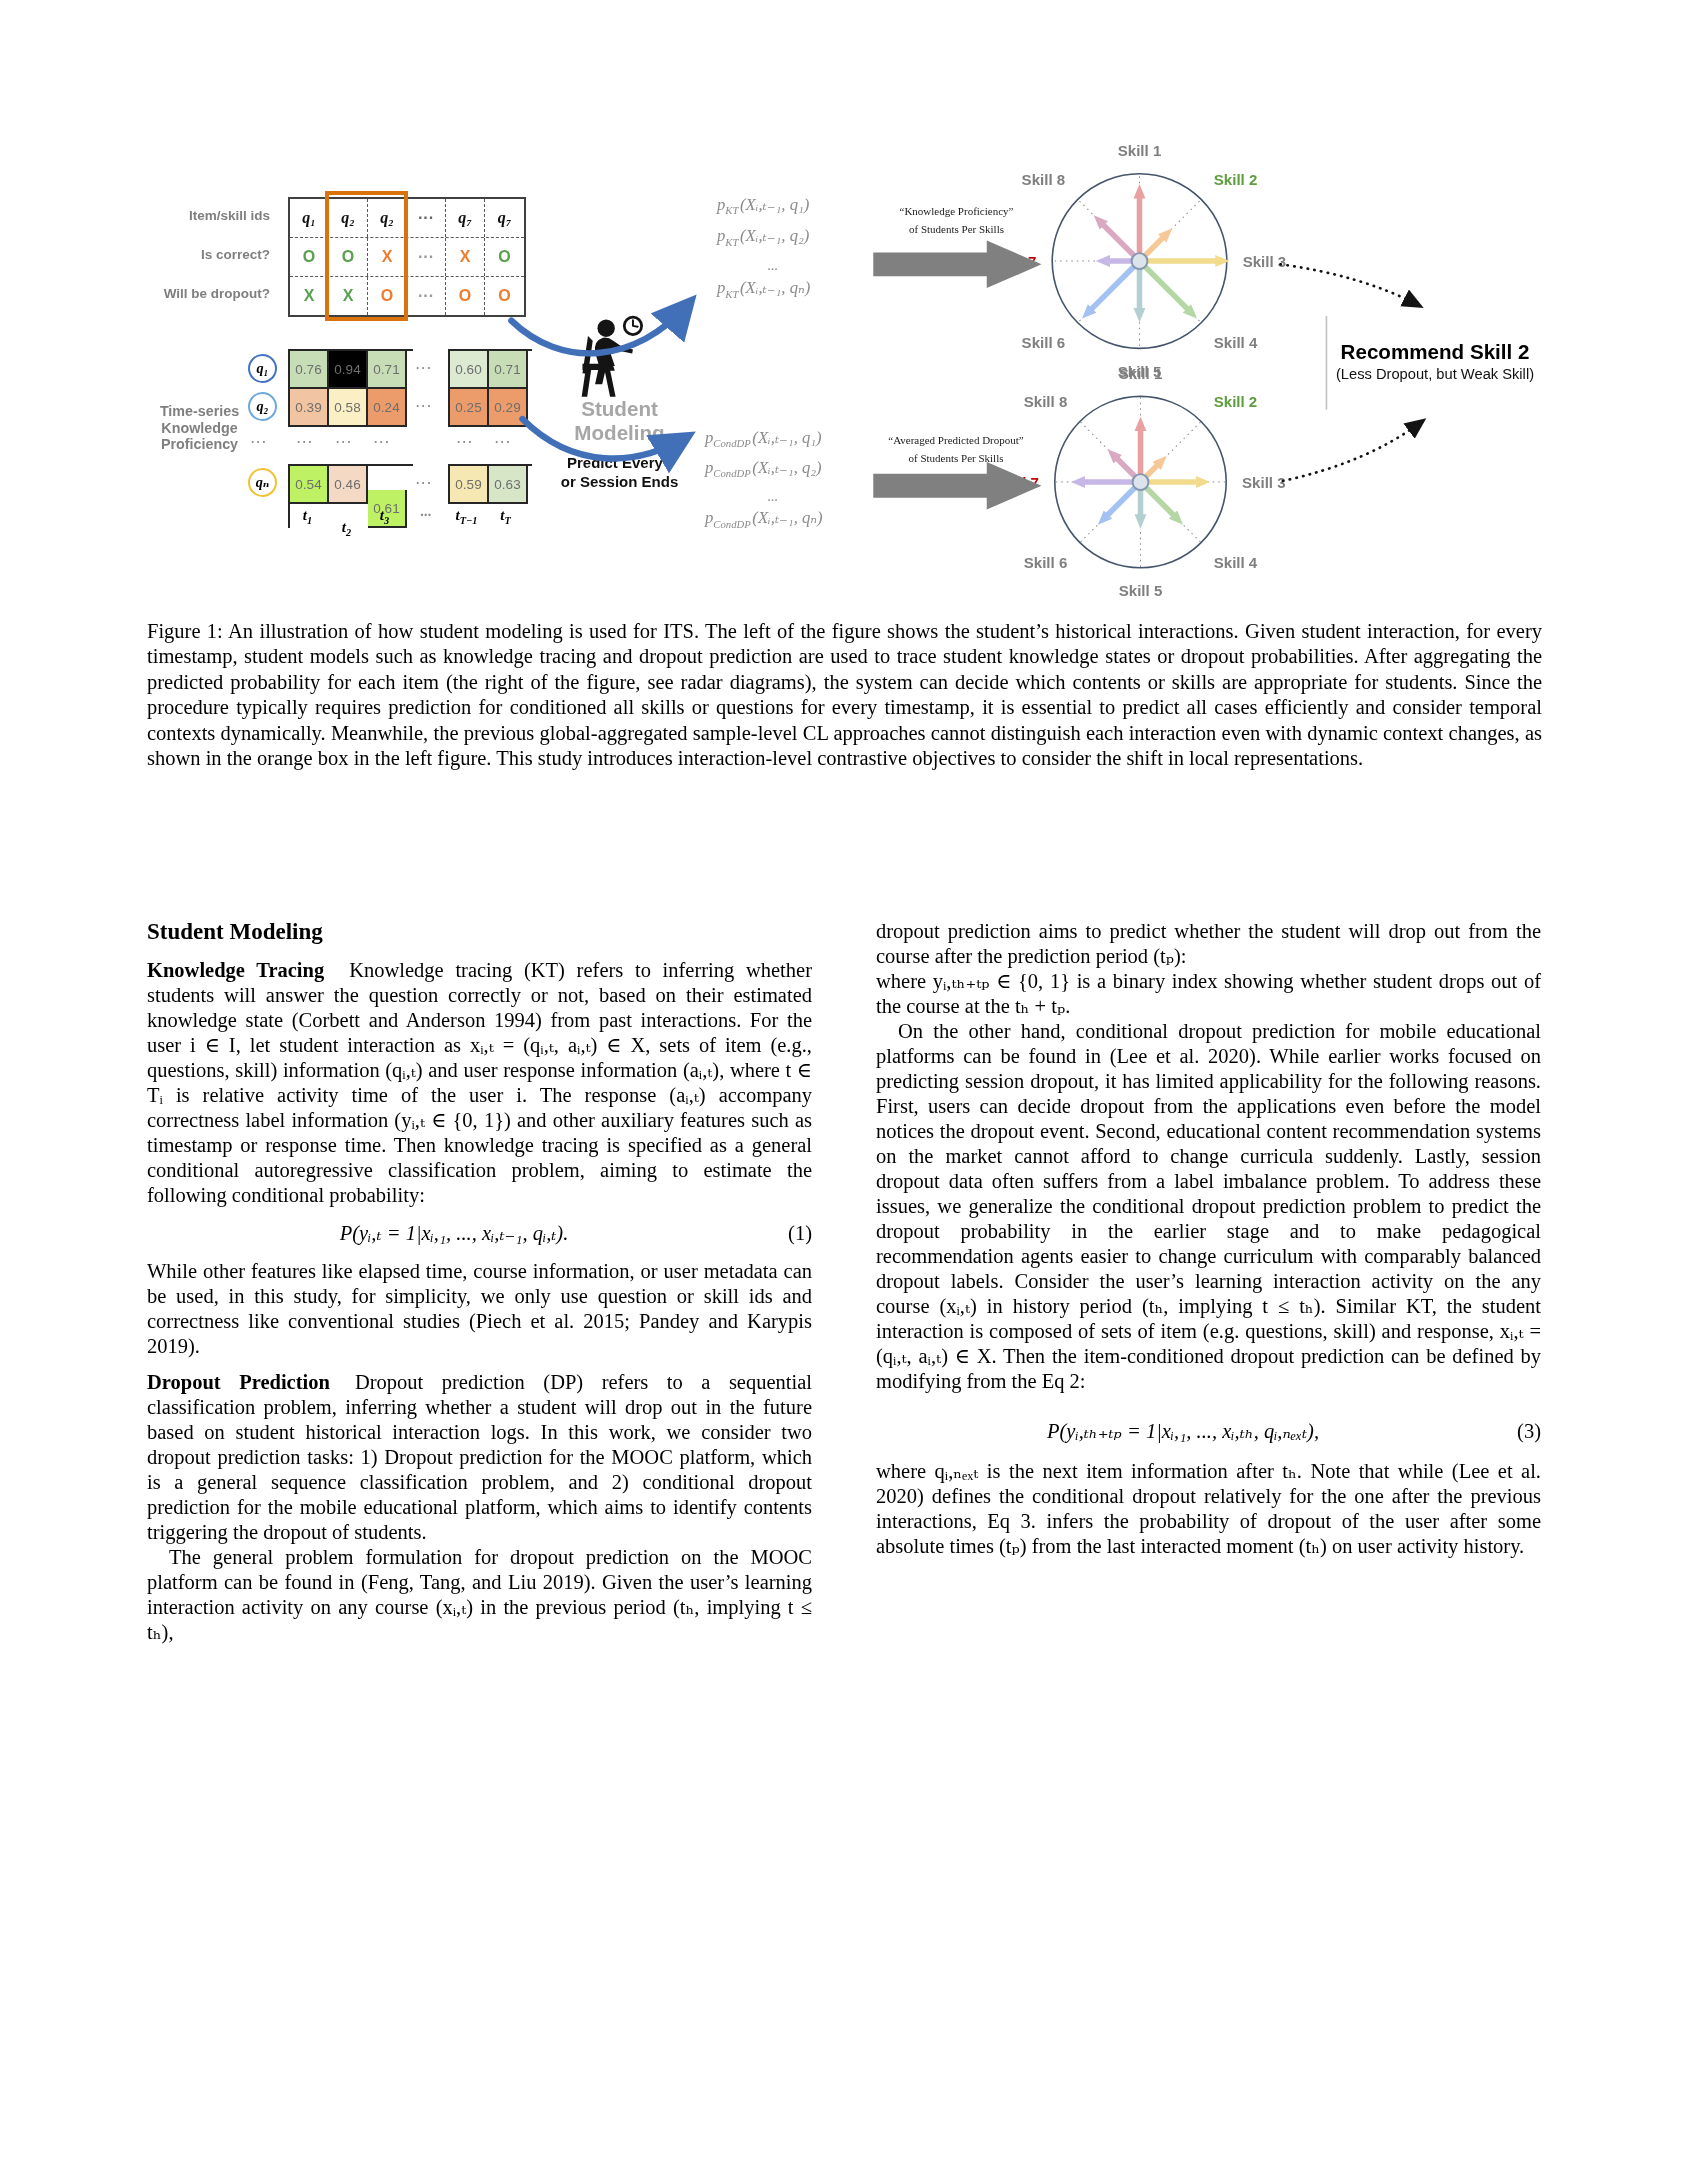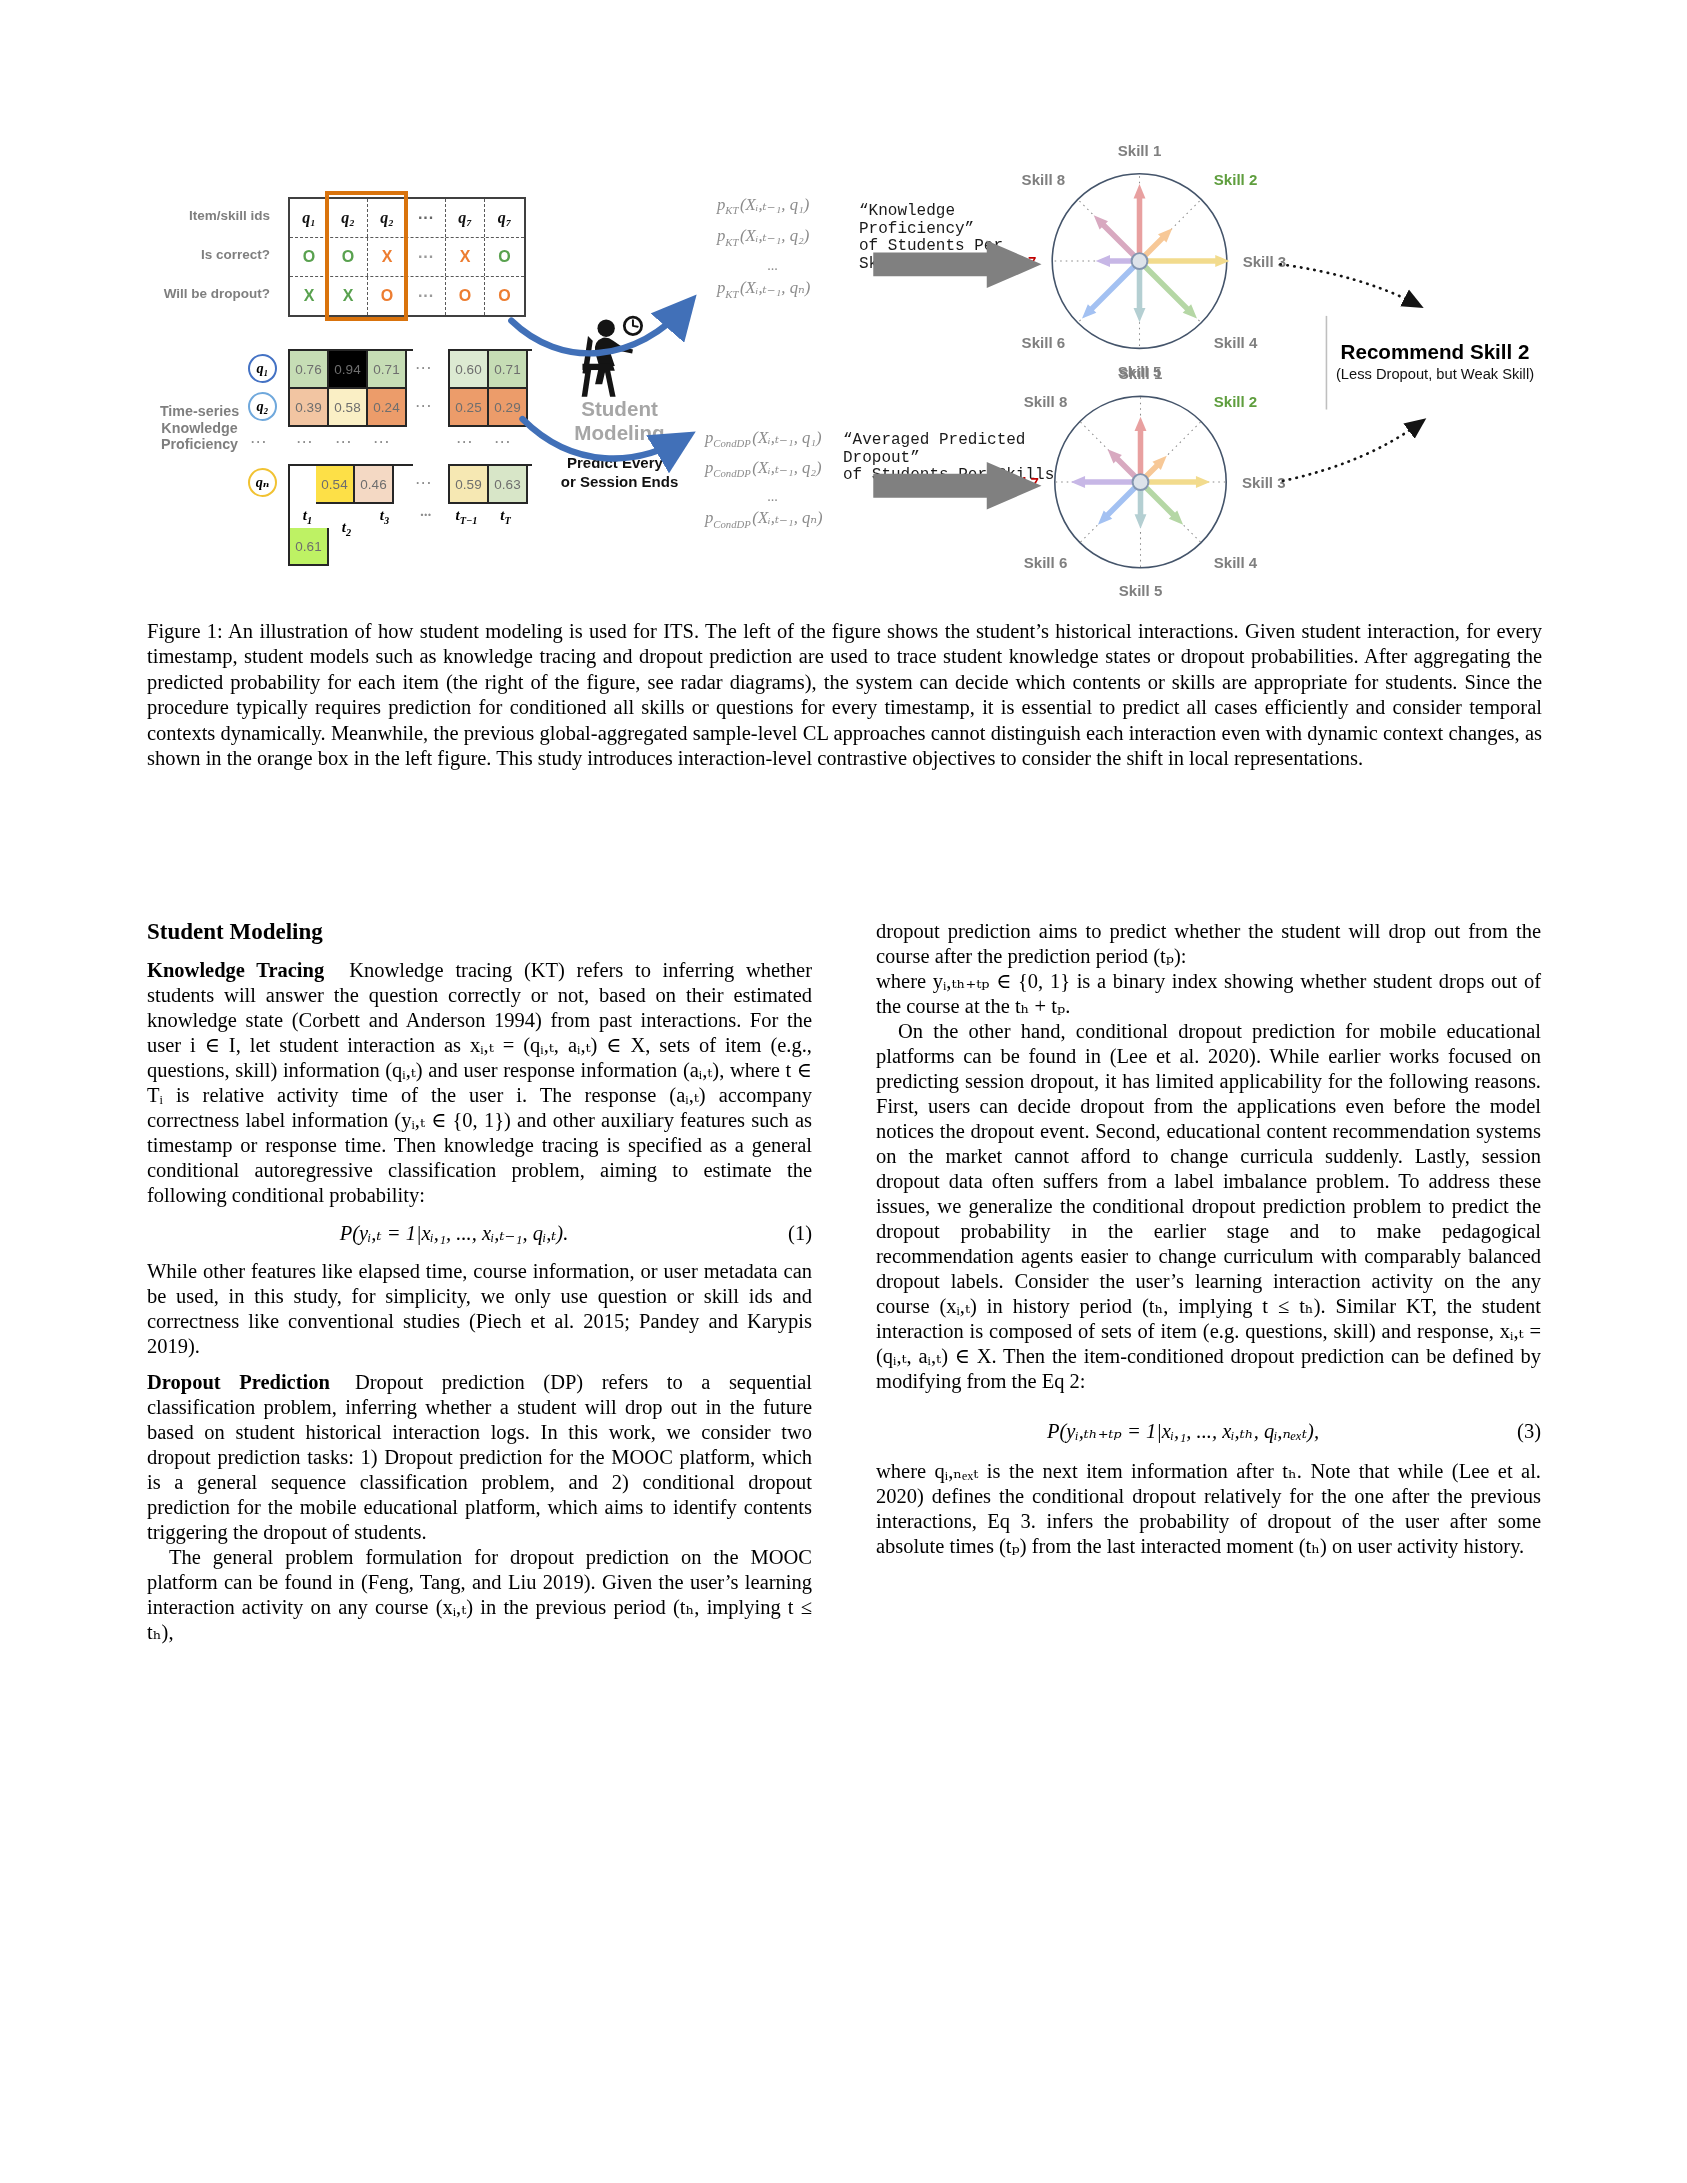--- a/index.html
+++ b/index.html
@@ -38,22 +38,22 @@
 
   
   .smlab{position:absolute;left:538px;top:397px;width:163px;text-align:center;font-weight:bold;font-size:20.6px;color:#a6a6a6;
          font-family:"Liberation Sans","DejaVu Sans",sans-serif}
   .predlab{position:absolute;left:544px;top:453px;width:151px;text-align:center;font-weight:bold;font-size:15px;
            line-height:19px;color:#111;font-family:"Liberation Sans","DejaVu Sans",sans-serif}
   .fcol{position:absolute;color:#8c8c8c}
   .fline{font-style:italic;font-size:16.7px;line-height:26px;font-family:"Liberation Serif","DejaVu Serif",serif;white-space:nowrap}
   .fline sub{font-size:10.7px;margin-right:1.6px}
   .fdots{font-size:14.3px;line-height:20.6px;text-align:center;width:111px;color:#8c8c8c}
-  .alab{position:absolute;font-size:16px;line-height:17.5px;color:#1a1a1a;
-        font-family:Liberation Mono, monospace}
+  .alab{position:absolute;text-align:center;font-size:11px;line-height:17.5px;color:#1a1a1a;
+        font-family:Liberation Serif, serif}
   .reclab{position:absolute;left:1332px;top:340px;width:206px;text-align:center;
           font-family:"Liberation Sans","DejaVu Sans",sans-serif}
   .reclab .t1{font-weight:bold;font-size:20.6px;color:#000}
   .reclab .t2{font-size:14.7px;color:#111;margin-top:1.6px}
 
   
   .caption{position:absolute;left:147px;top:619px;width:1395px;font-size:20.5px;line-height:25.4px;text-align:justify}
   .col{position:absolute;top:919px;width:665px;font-size:20.5px;line-height:25px;text-align:justify}
   #leftcol{left:147px} #rightcol{left:876px}
   .col p{margin:0}
@@ -123,21 +123,21 @@
       <div class="mcell" style="background: rgb(250, 239, 197);">0.58</div>
       <div class="mcell" style="background: rgb(236, 156, 106);">0.24</div>
     </div>
     <div class="mblk" style="left:448px;top:349px;width:84px">
       <div class="mcell" style="background: rgb(220, 234, 210);">0.60</div>
       <div class="mcell" style="background: rgb(198, 221, 181);">0.71</div>
       <div class="mcell" style="background: rgb(236, 156, 106);">0.25</div>
       <div class="mcell" style="background: rgb(236, 156, 106);">0.29</div>
     </div>
     <div class="mblk" style="left:288px;top:464px;width:125px">
-      <div class="mcell" style="background: #fde047; margin-left: 26px;">0.54</div>
+      <div class="mcell" style="background: #bef264;">0.54</div>
       <div class="mcell" style="background: rgb(244, 217, 196);">0.46</div>
       <div class="mcell" style="background: #bef264; margin-top: 24px;">0.61</div>
     </div>
     <div class="mblk" style="left:448px;top:464px;width:84px">
       <div class="mcell" style="background: rgb(246, 232, 179);">0.59</div>
       <div class="mcell" style="background: rgb(216, 230, 200);">0.63</div>
     </div>
 
     <div class="dots" style="left:416px;top:361px">···</div>
     <div class="dots" style="left:416px;top:399px">···</div>

